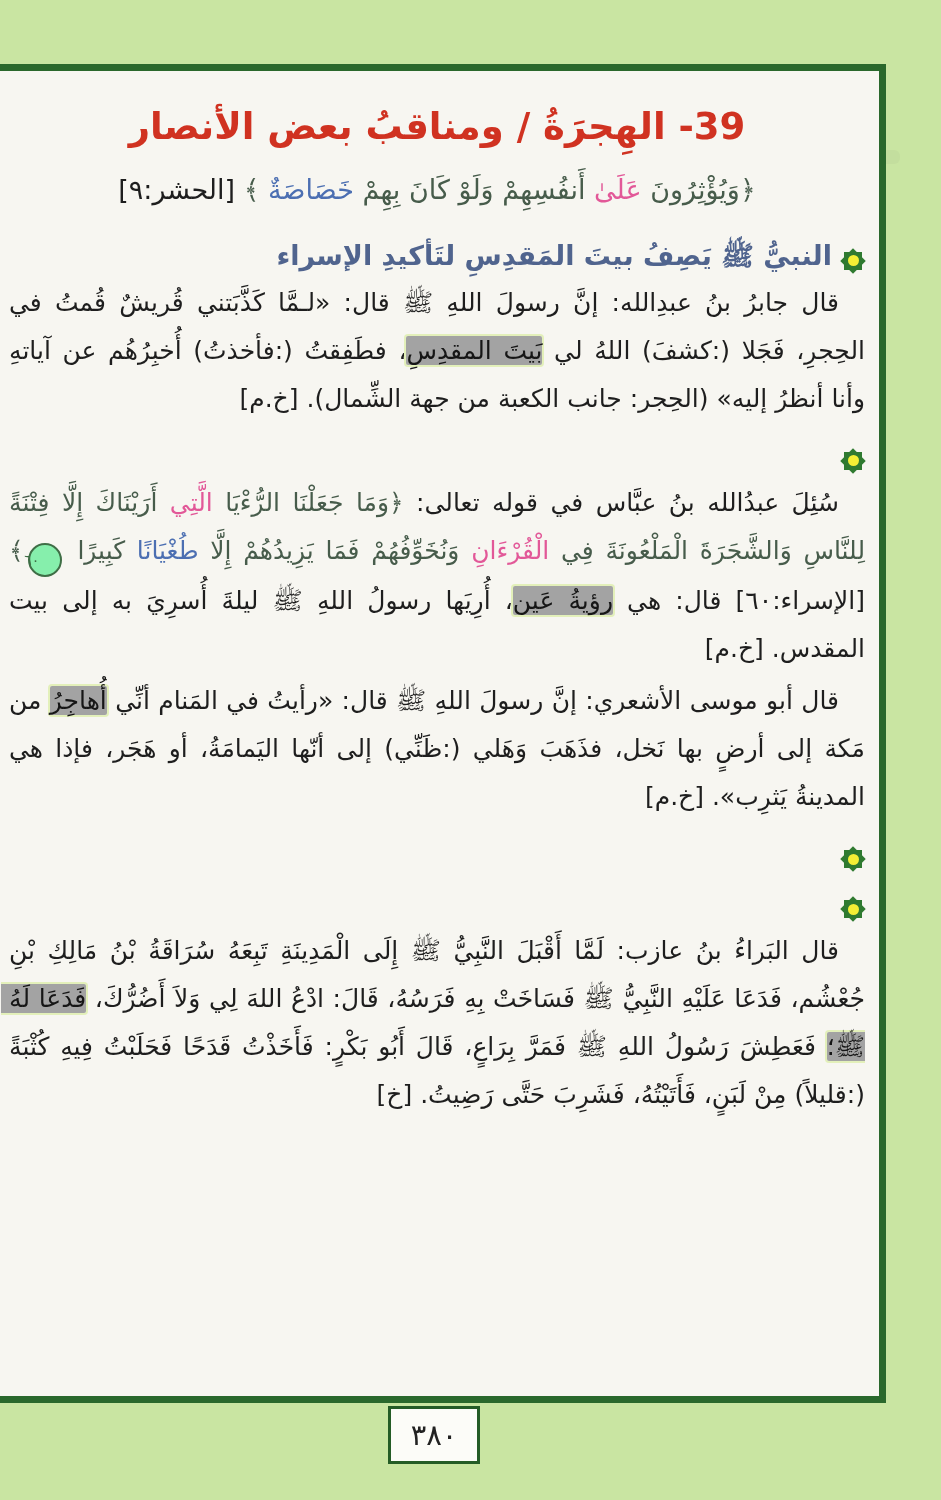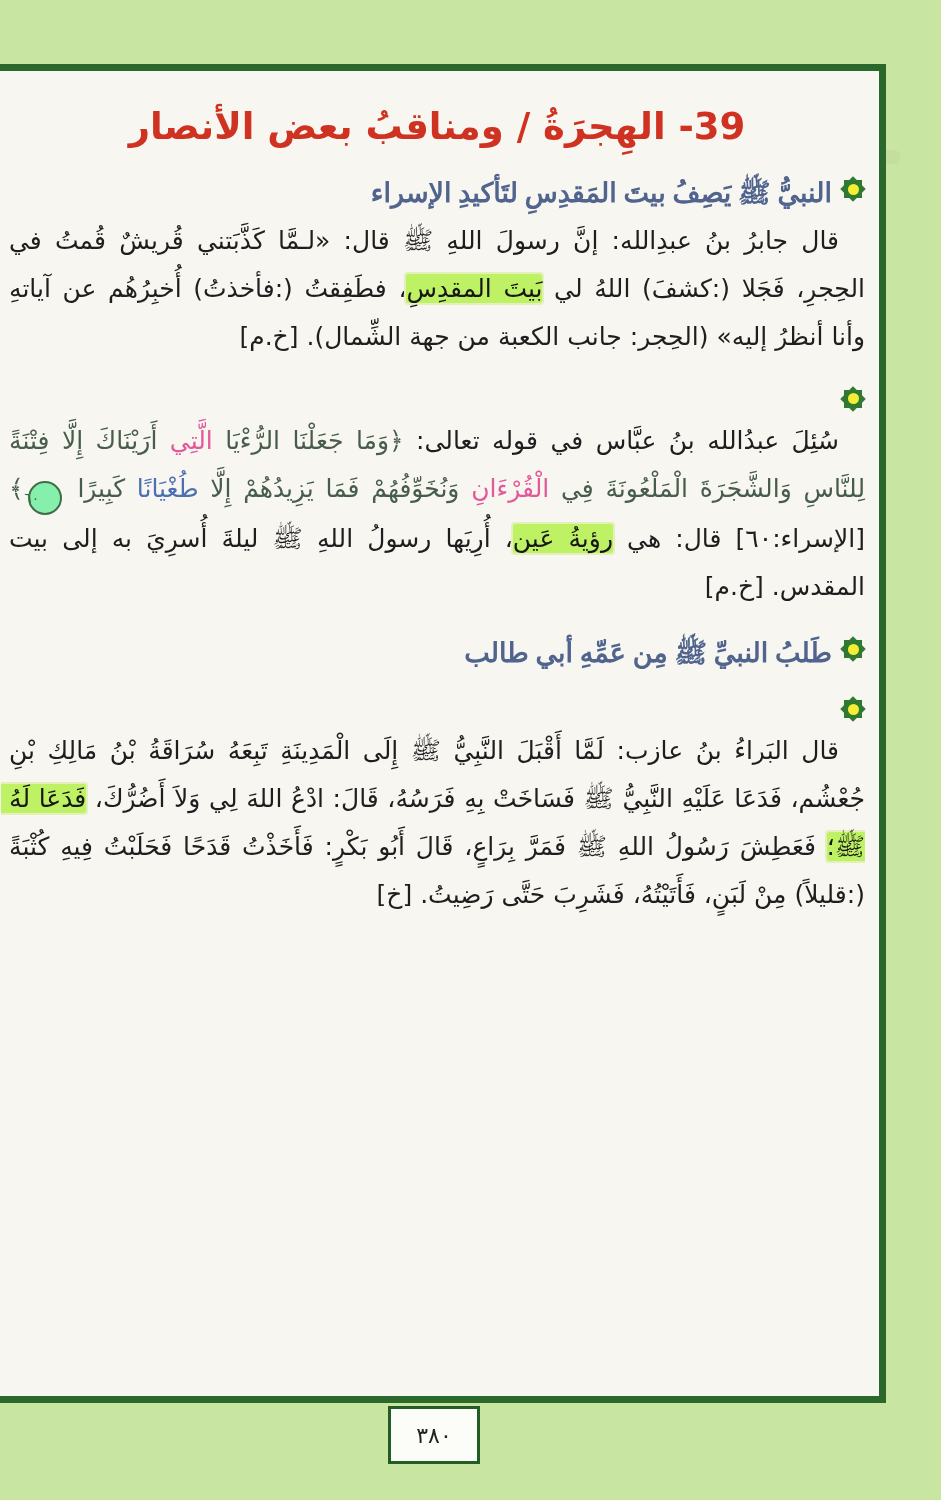--- a/index.html
+++ b/index.html
@@ -20,56 +20,56 @@
     color:#1e1e1e;
   }
   .title{
     text-align:center;color:#d03221;font-weight:bold;
     font-size:37px;line-height:1.3;margin:2px 0 16px 0;
   }
   .verse-line{
     text-align:center;font-size:27px;line-height:1.7;margin:0 0 10px 0;
   }
   .heading-row{
-    display:flex;align-items:flex-start;gap:9px;margin:26px 0 6px 0;font-family:Liberation Serif, serif;
+    display:flex;align-items:flex-end;gap:9px;margin:26px 0 6px 0;
   }
   .sec-heading{
     margin:0;color:#50648e;font-size:27px;font-weight:bold;line-height:1.25;
   }
   .sec-body{
     margin:4px 0 0 0;font-size:25px;line-height:1.92;
     text-align:justify;text-indent:26px;
   }
   .seg{white-space:pre-wrap;}
   .seg-n{color:#1e1e1e;}
   .seg-q{color:#475c4b;}
   .seg-p{color:#e25898;}
   .seg-b{color:#4c6fb2;}
-  .seg-hl{color:#161616;background:#bef264;border-radius:2px;box-shadow:0 0 0 2px #e3f0ba;}
+  .seg-hl{color:#161616;background:#a3a3a3;border-radius:2px;box-shadow:0 0 0 2px #e3f0ba;}
   .seg-aya{
     display:inline-flex;align-items:center;justify-content:center;
     width:30px;height:30px;border:2px solid #3f6e46;border-radius:50%;
     font-size:14px;color:#3f6e46;margin:0 4px;vertical-align:-6px;background:#86efac;
   }
   
   .rosette{position:relative;width:24px;height:24px;flex:0 0 24px;display:inline-block;}
   .rosette::before,.rosette::after{
     content:"";position:absolute;left:3px;top:3px;right:3px;bottom:3px;background:#2f7a30;
   }
   .rosette::after{transform:rotate(45deg);}
   .rosette .dot{
     position:absolute;left:6.5px;top:6.5px;width:11px;height:11px;
     background:#f4ef35;border-radius:50%;z-index:1;
   }
   
   .page-number-box{
     position:absolute;left:388px;top:1406px;width:92px;height:58px;
     box-sizing:border-box;background:#fcfcf8;border:3px solid #245c26;
     display:flex;align-items:center;justify-content:center;
-    font-size:22px;color:#222;
+    font-size:29px;color:#222;
   }
   
   .ghost{position:absolute;background:#7a8d6d;opacity:0.07;border-radius:6px;pointer-events:none;}
   .g1{left:720px;top:150px;width:180px;height:14px;}
   .g2{left:640px;top:460px;width:230px;height:13px;}
   .g3{left:250px;top:880px;width:300px;height:13px;}
   .g4{left:520px;top:1180px;width:260px;height:13px;}
   .g5{left:200px;top:1340px;width:240px;height:12px;}
 </style>
 </head>
@@ -79,20 +79,21 @@
 <div class="ghost g2"></div>
 <div class="ghost g3"></div>
 <div class="ghost g4"></div>
 <div class="ghost g5"></div>
 
 <div class="page">
   <div class="content">
 
     <h1 class="title">39- الهِجرَةُ / ومناقبُ بعض الأنصار</h1>
 
+    <p class="verse-line" id="verse-line"><span class="seg seg-q">﴿وَيُؤْثِرُونَ </span><span class="seg seg-p">عَلَىٰ</span><span class="seg seg-q"> أَنفُسِهِمْ وَلَوْ كَانَ بِهِمْ </span><span class="seg seg-b">خَصَاصَةٌ</span><span class="seg seg-q"> ﴾ </span><span class="seg seg-n">[الحشر:٩]</span></p>
 
     <div id="sections">
   <section>
     <div class="heading-row">
       <span class="rosette">
               <span class="dot"></span>
             </span>
       <h2 class="sec-heading">النبيُّ ﷺ يَصِفُ بيتَ المَقدِسِ لتَأكيدِ الإسراء</h2>
     </div>
     <p class="sec-body"><span class="seg seg-n">قال جابرُ بنُ عبدِالله: إنَّ رسولَ اللهِ ﷺ قال: «لـمَّا كَذَّبَتني قُريشٌ قُمتُ في الحِجرِ، فَجَلا (:كشفَ) اللهُ لي </span><span class="seg seg-hl">بَيتَ المقدِسِ</span><span class="seg seg-n">، فطَفِقتُ (:فأخذتُ) أُخبِرُهُم عن آياتهِ وأنا أنظرُ إليه» (الحِجر: جانب الكعبة من جهة الشِّمال). [خ.م]</span></p>
@@ -101,28 +102,28 @@
   <section>
     <div class="heading-row">
       <span class="rosette">
               <span class="dot"></span>
             </span>
     </div>
     <p class="sec-body"><span class="seg seg-n">سُئِلَ عبدُالله بنُ عبَّاس في قوله تعالى: </span><span class="seg seg-q">﴿وَمَا جَعَلْنَا الرُّءْيَا </span><span class="seg seg-p">الَّتِي</span><span class="seg seg-q"> أَرَيْنَاكَ إِلَّا فِتْنَةً لِلنَّاسِ وَالشَّجَرَةَ الْمَلْعُونَةَ فِي </span><span class="seg seg-p">الْقُرْءَانِ</span><span class="seg seg-q"> وَنُخَوِّفُهُمْ فَمَا يَزِيدُهُمْ إِلَّا </span><span class="seg seg-b">طُغْيَانًا</span><span class="seg seg-q"> كَبِيرًا </span><span class="seg seg-aya">٦٠</span><span class="seg seg-q">﴾ </span><span class="seg seg-n">[الإسراء:٦٠] قال: هي </span><span class="seg seg-hl">رؤيةُ عَين</span><span class="seg seg-n">، أُرِيَها رسولُ اللهِ ﷺ ليلةَ أُسرِيَ به إلى بيت المقدس. [خ.م]</span></p>
   </section>
 
   <section>
+    <p class="sec-body"><span class="seg seg-n">قال أبو موسى الأشعري: إنَّ رسولَ اللهِ ﷺ قال: «رأيتُ في المَنام أنِّي </span><span class="seg seg-hl">أُهاجِرُ</span><span class="seg seg-n"> من مَكة إلى أرضٍ بها نَخل، فذَهَبَ وَهَلي (:ظَنِّي) إلى أنّها اليَمامَةُ، أو هَجَر، فإذا هي المدينةُ يَثرِب». [خ.م]</span></p>
   </section>
 
   <section>
     <div class="heading-row">
       <span class="rosette">
               <span class="dot"></span>
             </span>
-      <h2 class="sec-heading">طَلبُ النبيِّ ﷺ مِن عَمِّهِ أبي طالب</h2>
     </div>
   </section>
 
   <section>
     <div class="heading-row">
       <span class="rosette">
               <span class="dot"></span>
             </span>
     </div>
     <p class="sec-body"><span class="seg seg-n">قال البَراءُ بنُ عازب: لَمَّا أَقْبَلَ النَّبِيُّ ﷺ إِلَى الْمَدِينَةِ تَبِعَهُ سُرَاقَةُ بْنُ مَالِكِ بْنِ جُعْشُم، فَدَعَا عَلَيْهِ النَّبِيُّ ﷺ فَسَاخَتْ بِهِ فَرَسُهُ، قَالَ: ادْعُ اللهَ لِي وَلاَ أَضُرُّكَ، </span><span class="seg seg-hl">فَدَعَا لَهُ ﷺ؛</span><span class="seg seg-n"> فَعَطِشَ رَسُولُ اللهِ ﷺ فَمَرَّ بِرَاعٍ، قَالَ أَبُو بَكْرٍ: فَأَخَذْتُ قَدَحًا فَحَلَبْتُ فِيهِ كُثْبَةً (:قليلاً) مِنْ لَبَنٍ، فَأَتَيْتُهُ، فَشَرِبَ حَتَّى رَضِيتُ. [خ]</span></p>

